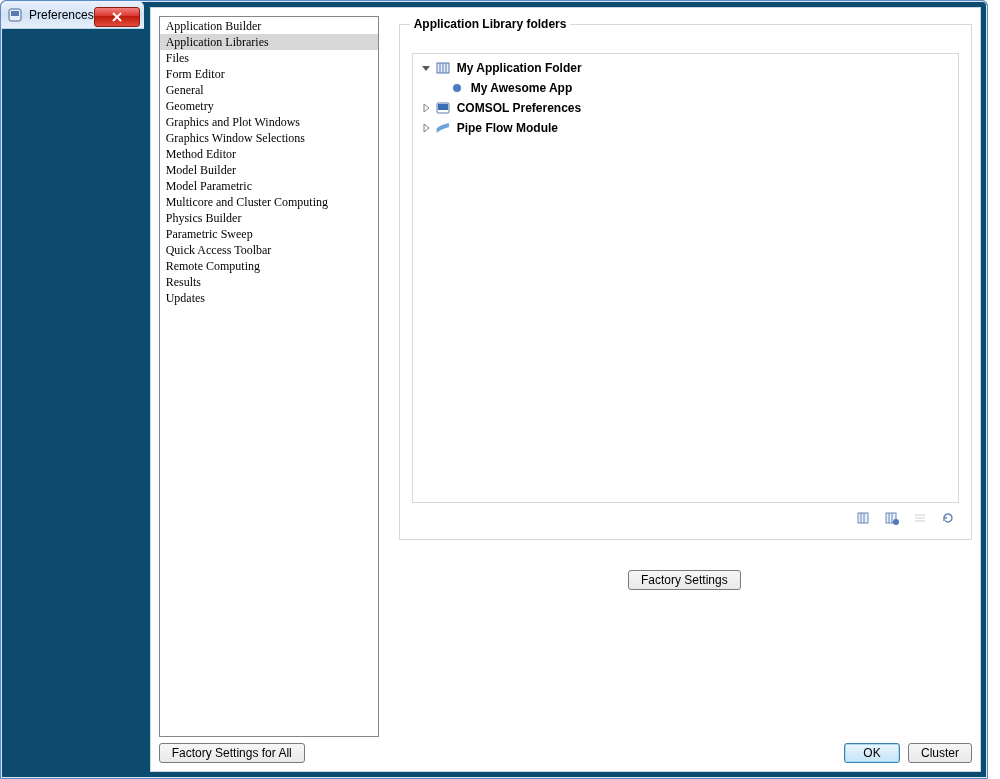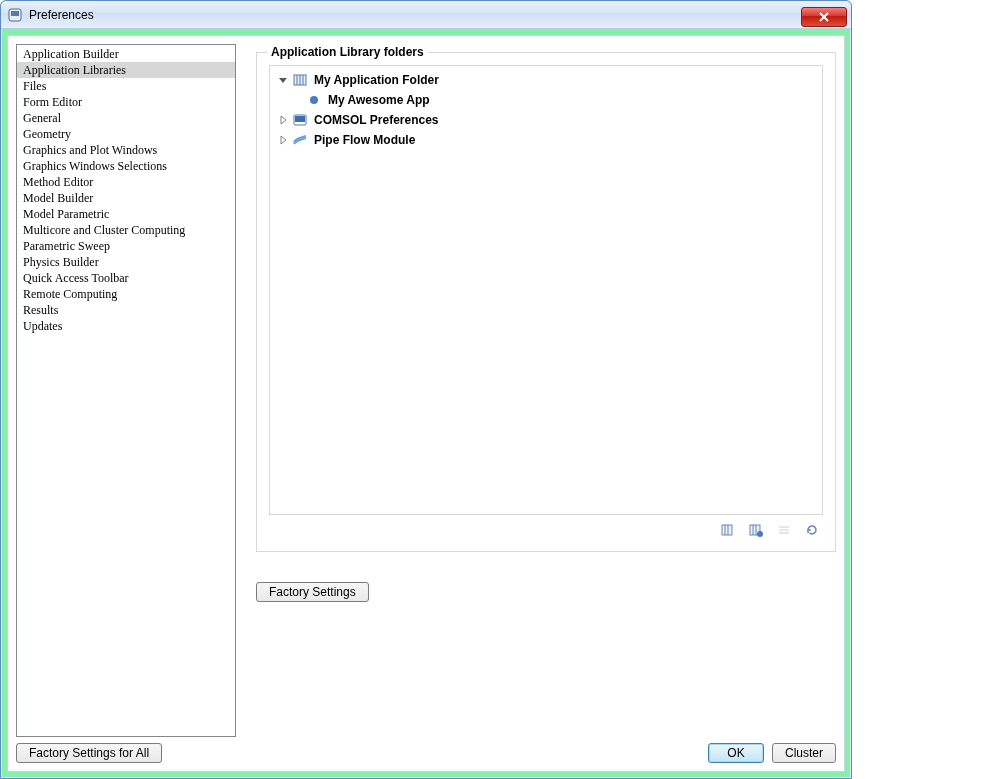--- a/index.html
+++ b/index.html
@@ -1,23 +1,23 @@
 <!DOCTYPE html>
 <html><head>
 <meta charset="utf-8">
 <style>
   * { box-sizing: border-box; }
   html, body { margin:0; padding:0; font-family: "Segoe UI", Tahoma, sans-serif; font-size:12px; color:#000; }
   body { background:#fff; width:1000px; height:779px; overflow:hidden; }
 
   .window {
-    width:852px; height:779px;
+    width:988px; height:779px;
     border:1px solid #5a8ac6;
-    background:#86efac;
-    display:flex; flex-direction:column;
+    background:#0c4a6e;
+    display:flex; 
     border-radius:6px 6px 0 0;
     box-shadow: inset 0 0 0 1px #d8e6f4;
   }
 
   .titlebar {
     height:28px;
     background: linear-gradient(to bottom, #eaf1fb 0%, #d6e4f5 45%, #cfe0f4 46%, #e7f0fa 100%);
     border-bottom:1px solid #b8cee6;
     display:flex; align-items:center;
     padding:0 0 0 6px;
@@ -63,21 +63,21 @@
     border:1px solid #d8d8d8; position:relative;
     padding:12px; margin-top:8px;
     display:flex; flex-direction:column;font-weight:bold;
   }
   .fieldset-label {
     position:absolute; top:-8px; left:10px; background:#fff;
     padding:0 4px; color:#000;
   }
   .treebox {
     border:1px solid #d8d8d8; background:#fff;
-    height:450px; overflow:auto; padding:4px 4px 4px 8px;
+    height:450px; overflow:auto; padding:4px 4px 4px 8px;margin-top:16px;
   }
   .tree-row {
     display:flex; align-items:center; height:20px; gap:4px;
     white-space:nowrap;
   }
   .expander {
     width:10px; height:10px; display:flex; align-items:center; justify-content:center;
   }
   .expander svg { display:block; }
   .tree-icon { width:16px; height:16px; display:flex; align-items:center; justify-content:center; }
@@ -85,21 +85,21 @@
 
   .toolbar {
     display:flex; justify-content:flex-end; gap:10px; padding:6px 2px 0 0;
   }
   .toolbar .tbtn {
     width:18px; height:18px; display:flex; align-items:center; justify-content:center;
     cursor:pointer; opacity:0.9;
   }
   .toolbar .tbtn.disabled { opacity:0.4; cursor:default; }
 
-  .content-buttons { display:flex; justify-content:flex-start; margin-top:30px; padding-right:2px; }
+  .content-buttons { display:flex; justify-content:center; margin-top:30px; padding-right:2px; }
   .btn {
     background: linear-gradient(to bottom,#f6f6f6 0%,#e9e9e9 100%);
     border:1px solid #7b7b7b; border-radius:3px;
     padding:2px 12px; font-size:12px; cursor:pointer;
     min-width:64px; text-align:center;
   }
 
   .bottombar {
     display:flex; align-items:center; padding:6px 0 0 0; gap:8px;
   }
@@ -136,27 +136,27 @@
     <div class="main">
 
       <div class="nav" id="nav">
           <div class="nav-item">Application Builder</div>
           <div class="nav-item selected">Application Libraries</div>
           <div class="nav-item">Files</div>
           <div class="nav-item">Form Editor</div>
           <div class="nav-item">General</div>
           <div class="nav-item">Geometry</div>
           <div class="nav-item">Graphics and Plot Windows</div>
-          <div class="nav-item">Graphics Windows Selections</div>
+          <div class="nav-item">Graphics Window Selections</div>
           <div class="nav-item">Method Editor</div>
           <div class="nav-item">Model Builder</div>
           <div class="nav-item">Model Parametric</div>
           <div class="nav-item">Multicore and Cluster Computing</div>
+          <div class="nav-item">Physics Builder</div>
           <div class="nav-item">Parametric Sweep</div>
-          <div class="nav-item">Physics Builder</div>
           <div class="nav-item">Quick Access Toolbar</div>
           <div class="nav-item">Remote Computing</div>
           <div class="nav-item">Results</div>
           <div class="nav-item">Updates</div>
         </div>
 
       <div class="content">
         <div class="fieldset">
           <span class="fieldset-label">Application Library folders</span>
 

